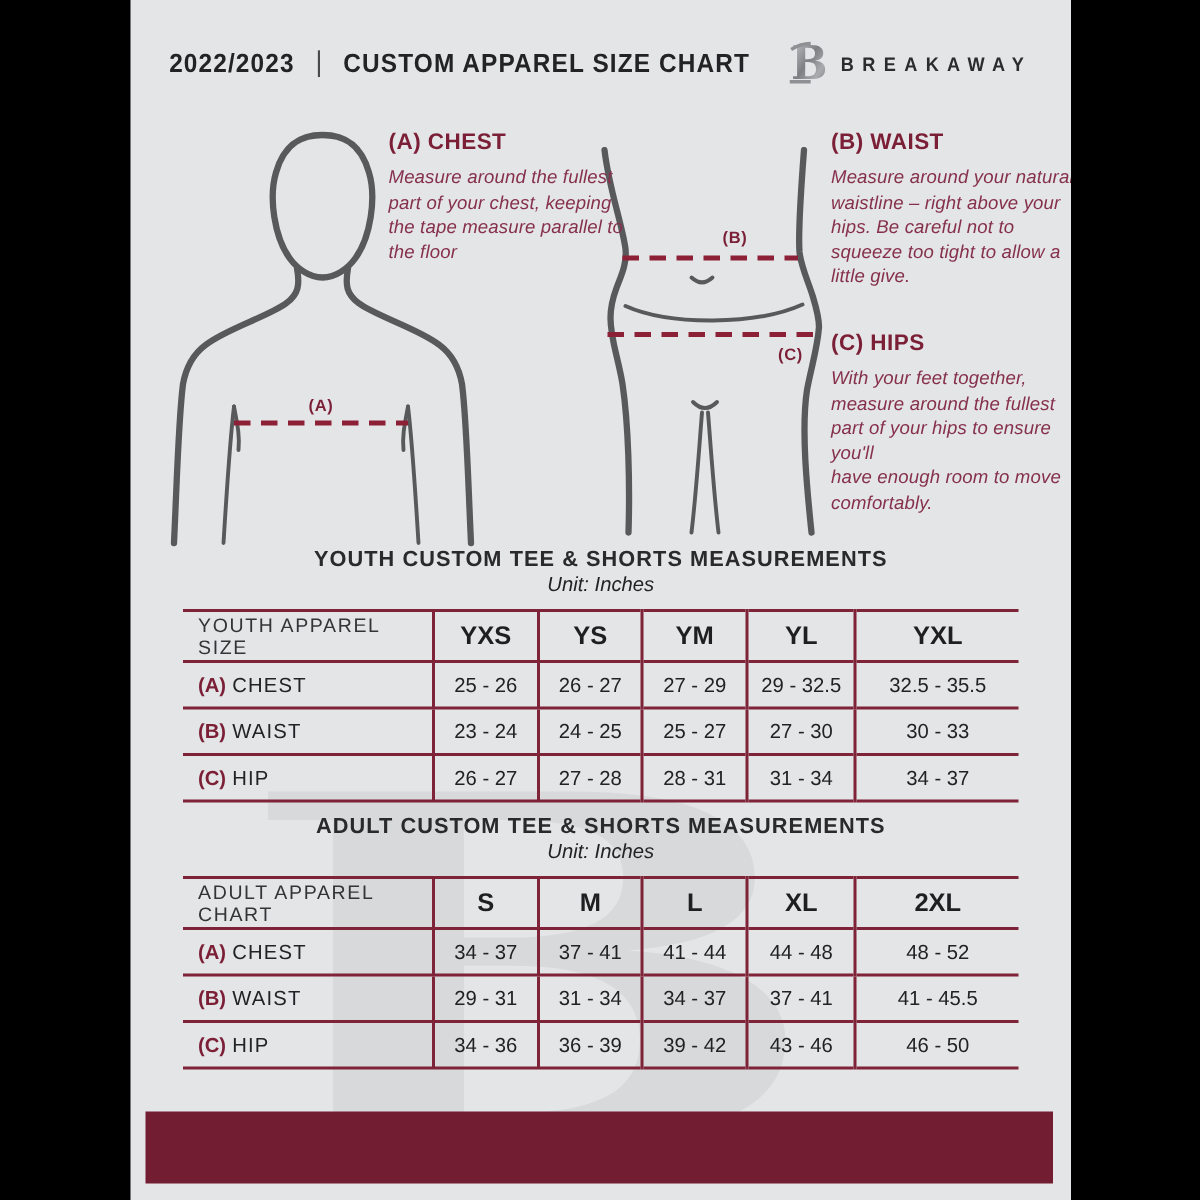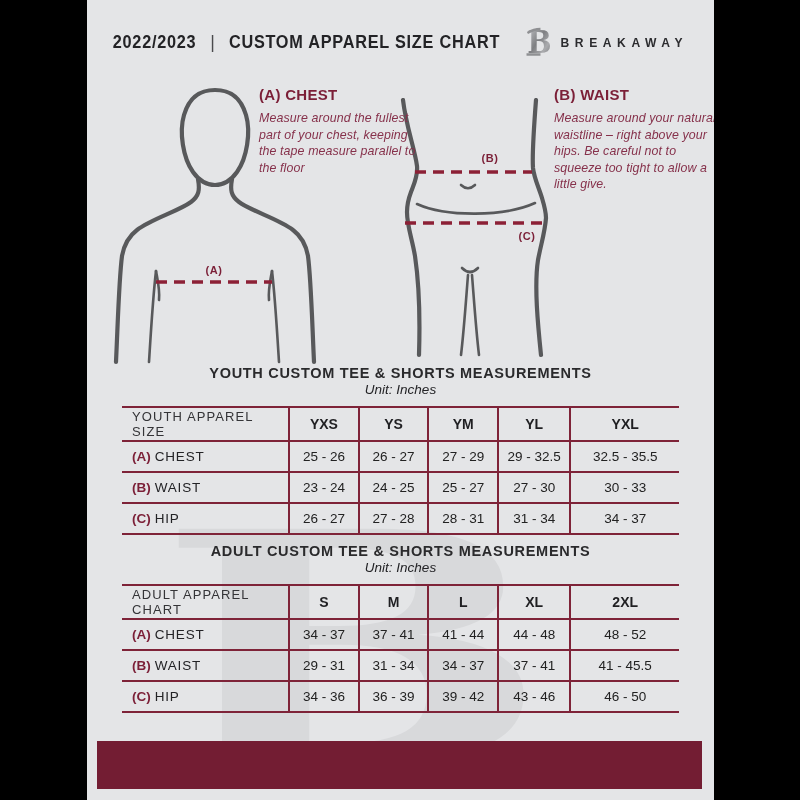--- a/index.html
+++ b/index.html
@@ -73,21 +73,21 @@
   .block-adult { top: 543px; }
   .table-title {
     margin: 0; font-size: 14.5px; font-weight: bold;
     letter-spacing: 0.7px; color: #2a2a2c;
   }
   .unit { font-style: italic; font-size: 13.5px; color: #232326; margin-top: 1px; }
   table { width: 100%; border-collapse: collapse; margin-top: 9px; table-layout: fixed; }
   thead tr { border-top: 2.5px solid #7e2338; border-bottom: 2px solid #7e2338; }
   tbody tr { border-bottom: 2px solid #7e2338; }
   th + th, td + td { border-left: 2px solid #7e2338; }
-  th { height: 34px; font-weight: bold; font-size: 14px; color: #1f1f22; text-align: center; }
+  th { height: 34px; font-weight: bold; font-size: 17px; color: #1f1f22; text-align: center; }
   td { height: 31px; font-size: 13.5px; color: #222; text-align: center; }
   .label-col { text-align: left; padding-left: 10px; margin-top: 45px; }
   th.label-col { font-weight: normal; font-size: 13px; letter-spacing: 1.1px; color: #343437; }
   .row-key { color: #7b1f37; font-weight: bold; }
   .row-label { letter-spacing: 0.8px; color: #232326; margin-left: 4px; text-align: center; }
 
   
   .footer-bar {
     position: absolute; left: 10px; top: 741px;
     width: 605px; height: 48px; background: #731d33; z-index: 2;
@@ -167,20 +167,25 @@
       </svg>
 
       <div class="instr instr-chest">
         <h3>(A) CHEST</h3>
         <p>Measure around the fullest part of your chest, keeping the tape measure parallel to the floor</p>
       </div>
       <div class="instr instr-waist">
         <h3>(B) WAIST</h3>
         <p>Measure around your natural waistline – right above your hips. Be careful not to squeeze too tight to allow a little give.</p>
       </div>
+      <div class="instr instr-hips">
+        <h3>(C) HIPS</h3>
+        <p>With your feet together, measure around the fullest part of your hips to ensure you'll
+have enough room to move comfortably.</p>
+      </div>
     </section>
 
     <section class="size-block block-youth">
       <h2 class="table-title">YOUTH CUSTOM TEE &amp; SHORTS MEASUREMENTS</h2>
       <div class="unit">Unit: Inches</div>
       <table>
         <colgroup>
           <col style="width:30%">
             <col style="width:12.5%">
             <col style="width:12.5%">

